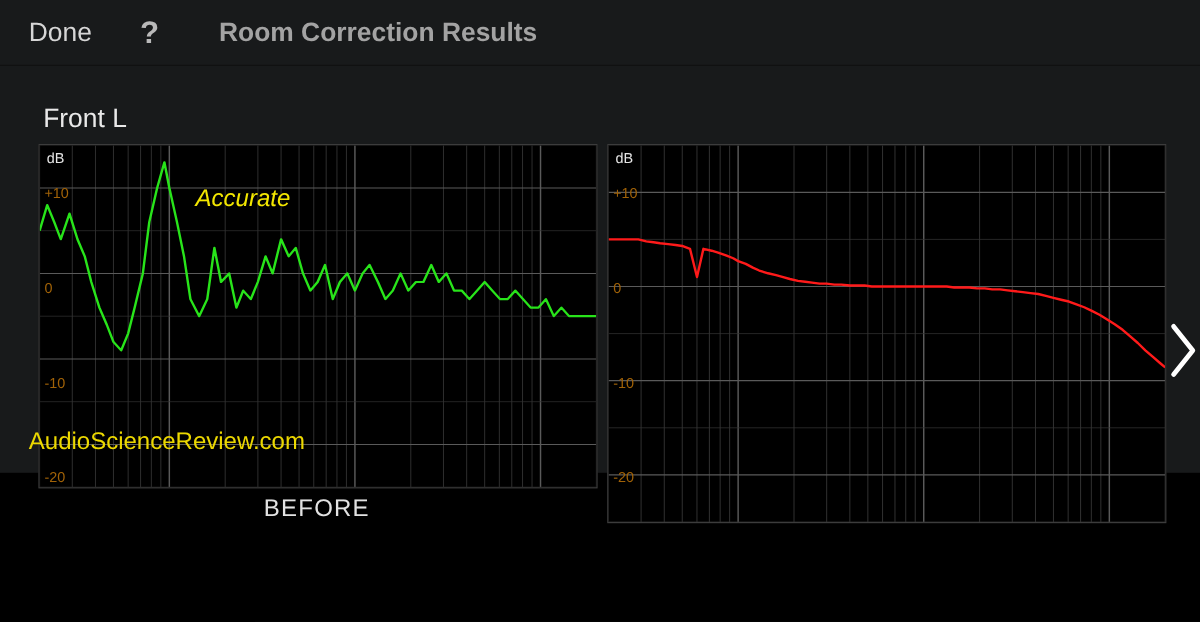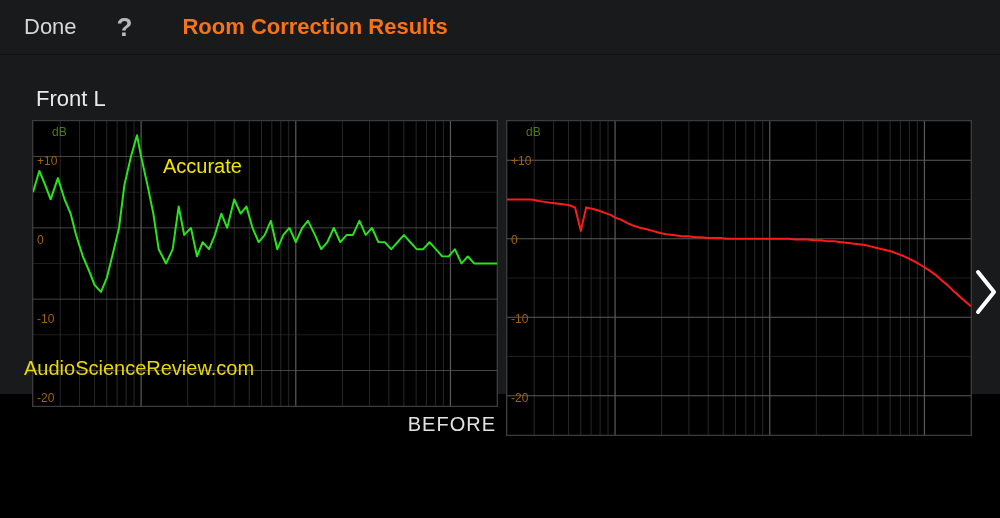--- a/index.html
+++ b/index.html
@@ -36,21 +36,21 @@
     color: #b9b9b9;
     font-weight: 700;
   }
   .header .app {
     font-size: 22px;
     color: #f2e600;
     font-weight: 600;
   }
   .header .title {
     font-size: 22px;
-    color: #f97316;
+    color: #a3a3a3;
     font-weight: 600;
     margin-left: 10px;
   }
   .channel-label {
     position: absolute;
     left: 36px;
     top: 86px;
     font-size: 22px;
     color: #e9e9e9;
     font-weight: 400;
@@ -83,33 +83,34 @@
     left: 0; top: 0;
     width: 100%;
     height: 100%;
   }
   .ylabel, .yticks, .xticks {
     position: absolute;
     color: #a16207;
     font-size: 12px;
   }
   .ylabel {
-    left: 19px;
+    left: 6px;
     top: 4px;
-    color: #4d7c0f;
+    color: #e5e5e5;
   }
   .annot {
     position: absolute;
     color: #f2e600;
     font-size: 20px;
     font-weight: 500;
     text-shadow: 0 0 2px #000;
+    font-style: italic;
   }
   .caption {
-    text-align: right;
+    text-align: center;
     color: #e2e2e2;
     font-size: 20px;
     margin-top: 6px;
     letter-spacing: 1px;
   }
   .nav-next {
     position: absolute;
     right: 0px;
     top: 268px;
     width: 26px;

